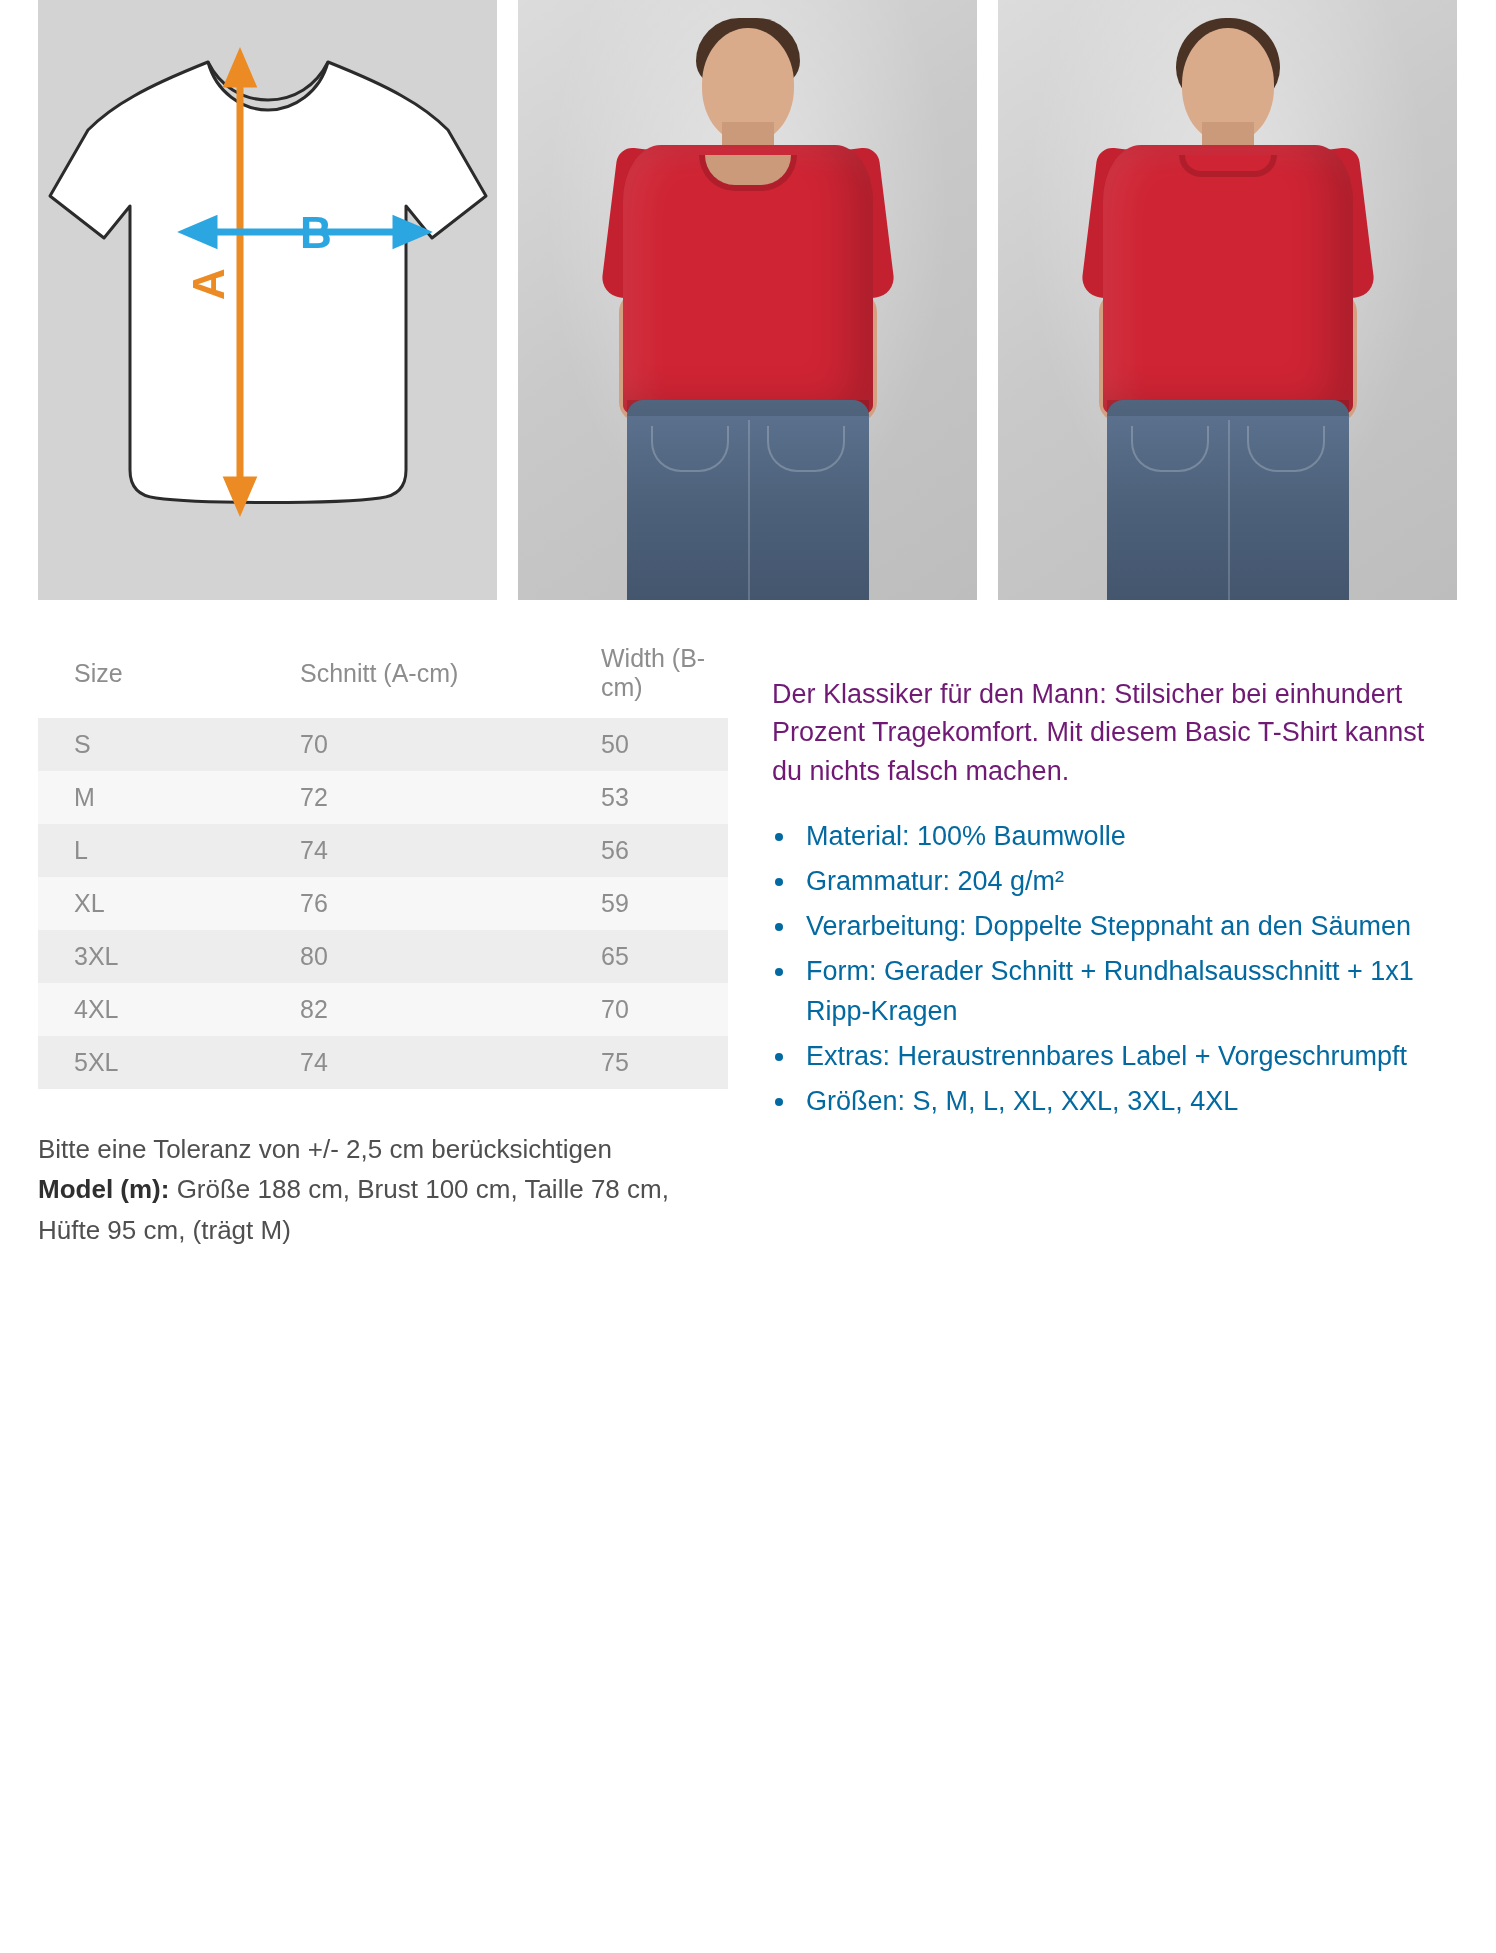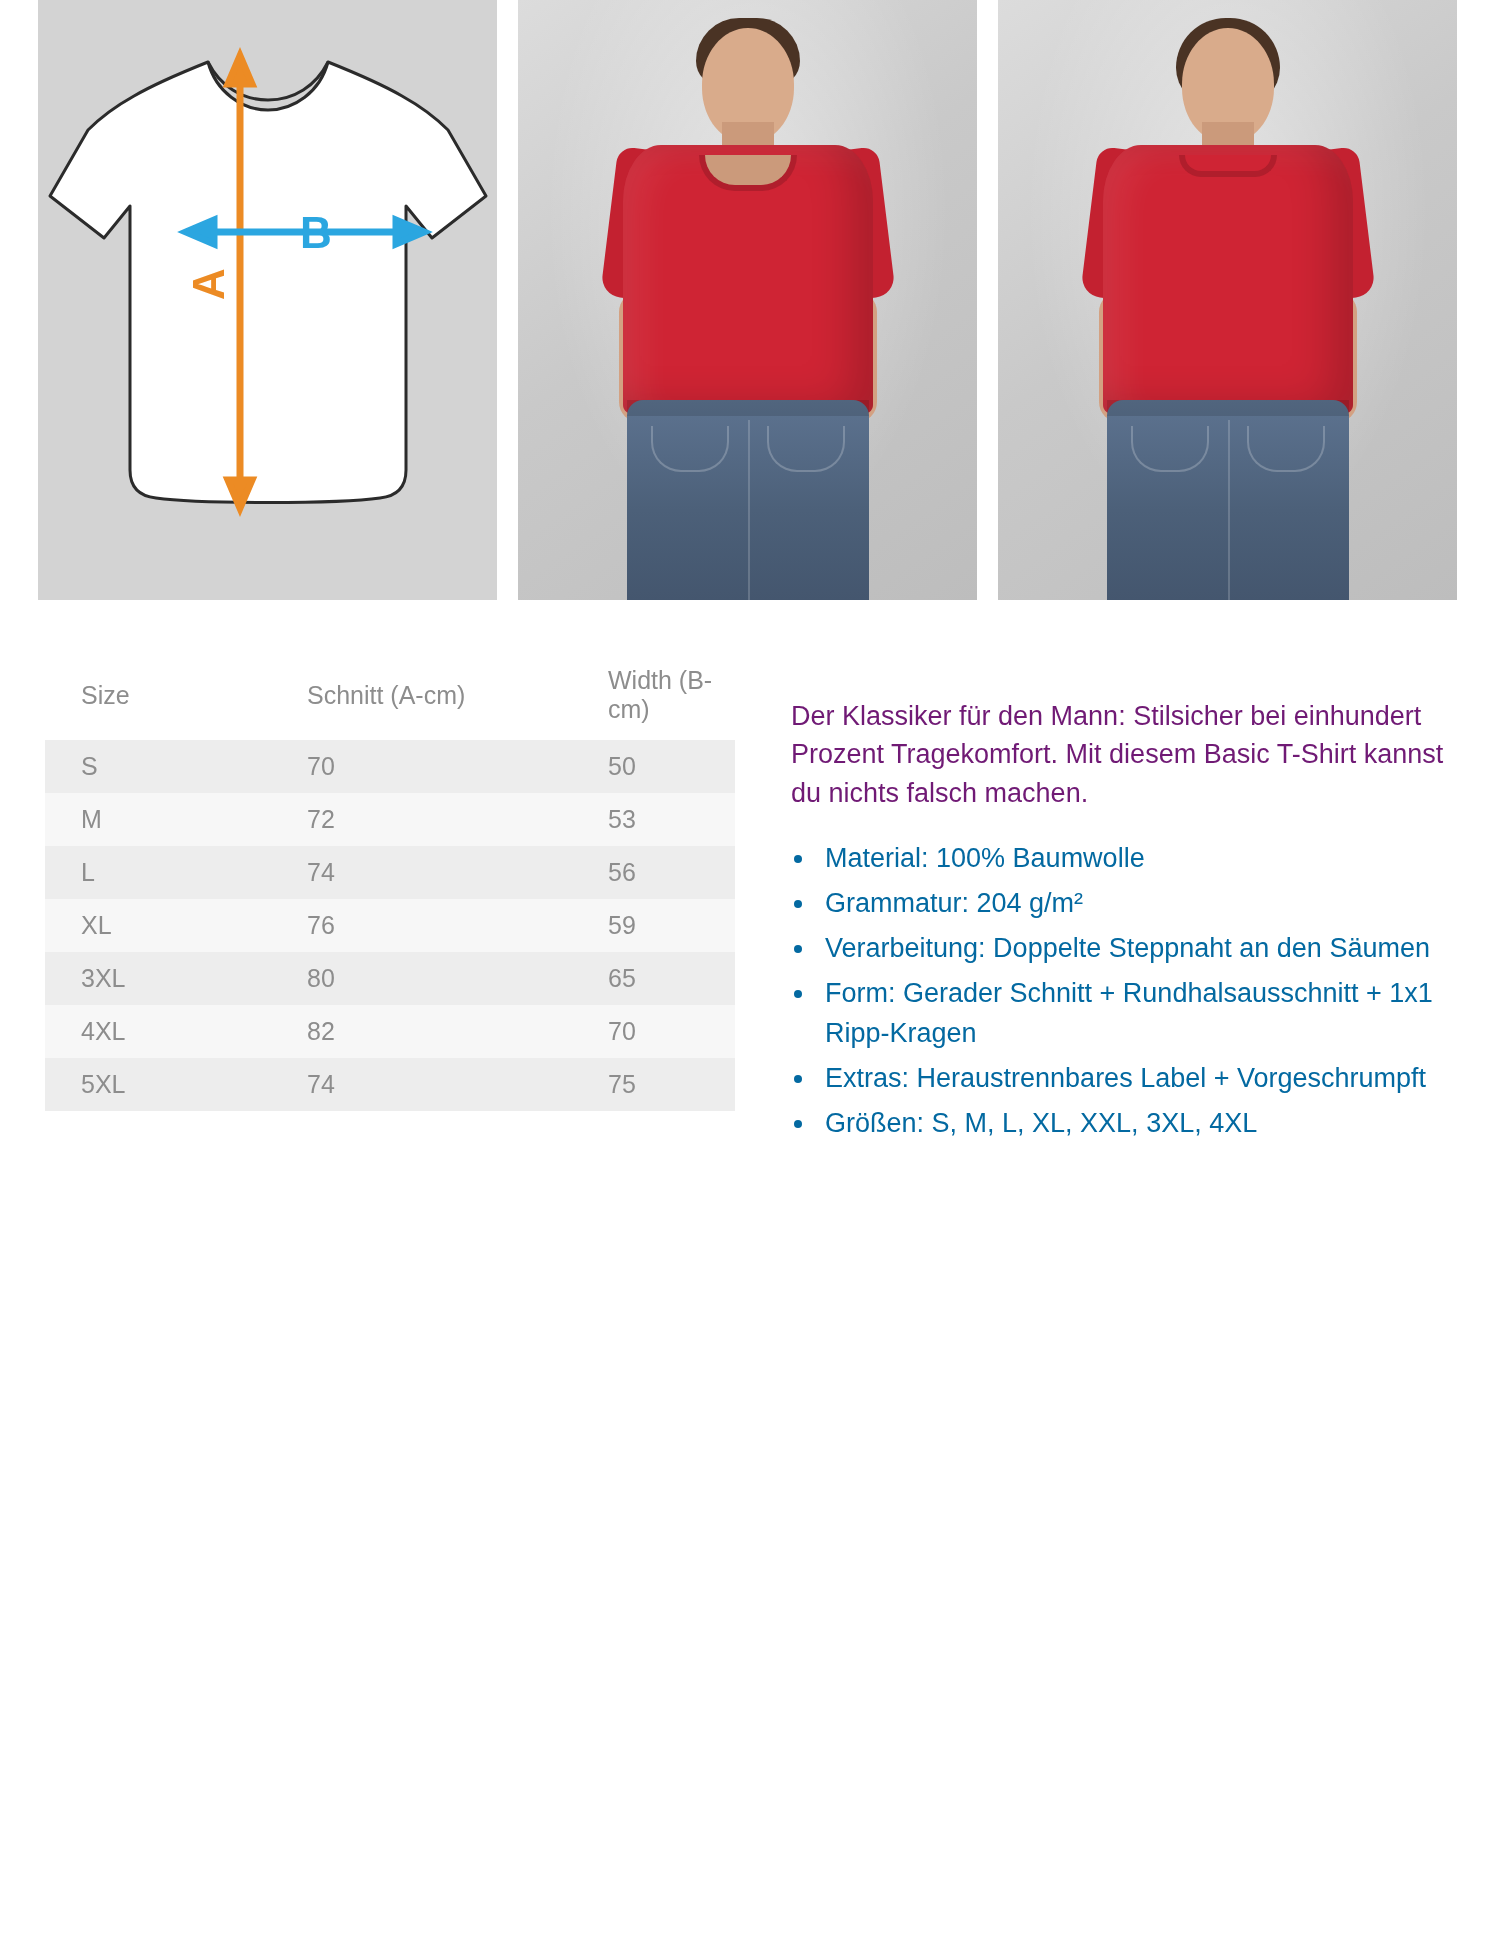--- a/index.html
+++ b/index.html
@@ -181,25 +181,24 @@
     position: absolute;
     left: 0; right: 0; top: 0;
     height: 16px;
     background: rgba(0,0,0,0.12);
   }
 
   
   .content {
     position: absolute;
     left: 38px;
-    top: 652px;
+    top: 630px;
     width: 1420px;
     display: flex;
-    gap: 56px;
-    justify-content: center;
+    gap: 44px;
   }
   .left-col { width: 690px; }
   .right-col { width: 660px; padding-top: 18px; }
 
   
   table.size-table {
     border-collapse: collapse;
     width: 690px;
     font-size: 25px;
   }
@@ -372,20 +371,26 @@
             <td>70</td>
           </tr>
           <tr>
             <td>5XL</td>
             <td>74</td>
             <td>75</td>
           </tr>
         </tbody>
       </table>
 
+      <div class="note">
+        <div>Bitte eine Toleranz von +/- 2,5 cm berücksichtigen</div>
+        <div>
+          <b>Model (m):</b><span> Größe 188 cm, Brust 100 cm, Taille 78 cm, Hüfte 95 cm, (trägt M)</span>
+        </div>
+      </div>
     </div>
 
     <div class="right-col">
       <p class="desc">Der Klassiker für den Mann: Stilsicher bei einhundert Prozent Tragekomfort. Mit diesem Basic T-Shirt kannst du nichts falsch machen.</p>
       <ul class="features">
         <li>Material: 100% Baumwolle</li>
         <li>Grammatur: 204 g/m²</li>
         <li>Verarbeitung: Doppelte Steppnaht an den Säumen</li>
         <li>Form: Gerader Schnitt + Rundhalsausschnitt + 1x1 Ripp-Kragen</li>
         <li>Extras: Heraustrennbares Label + Vorgeschrumpft</li>

